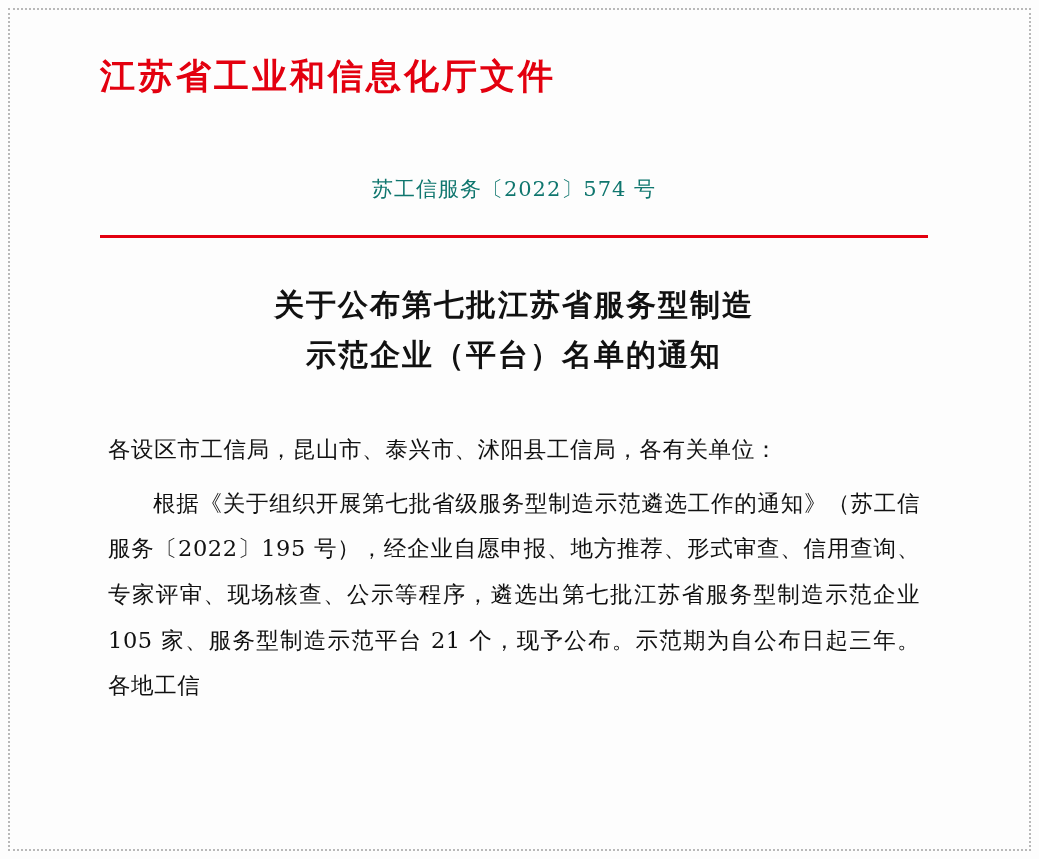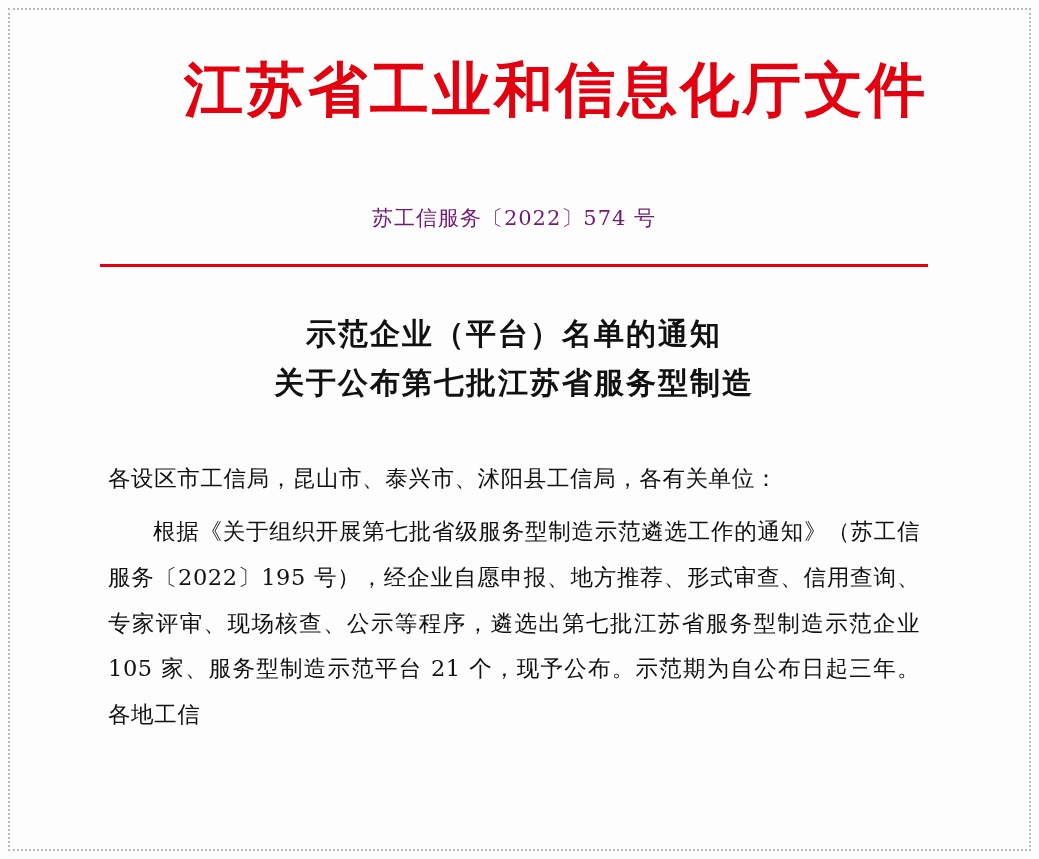--- a/index.html
+++ b/index.html
@@ -36,35 +36,35 @@
   .content {
     position: absolute;
     left: 100px;
     top: 0;
     width: 828px;
     height: 859px;
     box-sizing: border-box;
   }
 
   .doc-masthead {
-    text-align: right;
+    text-align: left;
     color: #e3000f;
     font-family: "DejaVu Serif", "Liberation Serif", serif;
     font-weight: bold;
-    font-size: 59px;
+    font-size: 35px;
     letter-spacing: 3px;
     line-height: 1.2;
     margin-top: 55px;
     white-space: nowrap;
   }
 
   .doc-number {
     text-align: center;
     font-size: 21px;
-    color: #701a75;
+    color: #0f766e;
     margin-top: 78px;
     letter-spacing: 1px;
     font-family: "DejaVu Serif", "Liberation Serif", serif;
   }
 
   .red-rule {
     margin-top: 32px;
     height: 3px;
     background: #e3000f;
     width: 100%;
@@ -109,22 +109,22 @@
 
   <div class="content">
 
     <div class="doc-masthead">江苏省工业和信息化厅文件</div>
 
     <div class="doc-number">苏工信服务〔2022〕574 号</div>
 
     <div class="red-rule"></div>
 
     <div class="doc-title">
+      <span class="line">关于公布第七批江苏省服务型制造</span>
       <span class="line">示范企业（平台）名单的通知</span>
-      <span class="line">关于公布第七批江苏省服务型制造</span>
     </div>
 
     <div class="body-text">
       <p>各设区市工信局，昆山市、泰兴市、沭阳县工信局，各有关单位：</p>
       <p class="indent">根据《关于组织开展第七批省级服务型制造示范遴选工作的通知》（苏工信服务〔2022〕195 号），经企业自愿申报、地方推荐、形式审查、信用查询、专家评审、现场核查、公示等程序，遴选出第七批江苏省服务型制造示范企业 105 家、服务型制造示范平台 21 个，现予公布。示范期为自公布日起三年。各地工信</p>
     </div>
 
   </div>
 </div>
 

